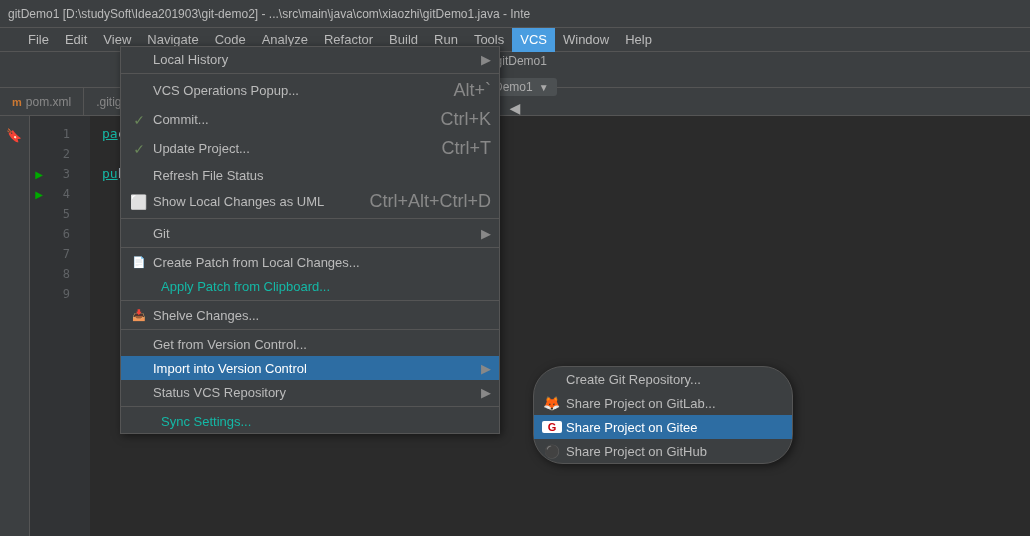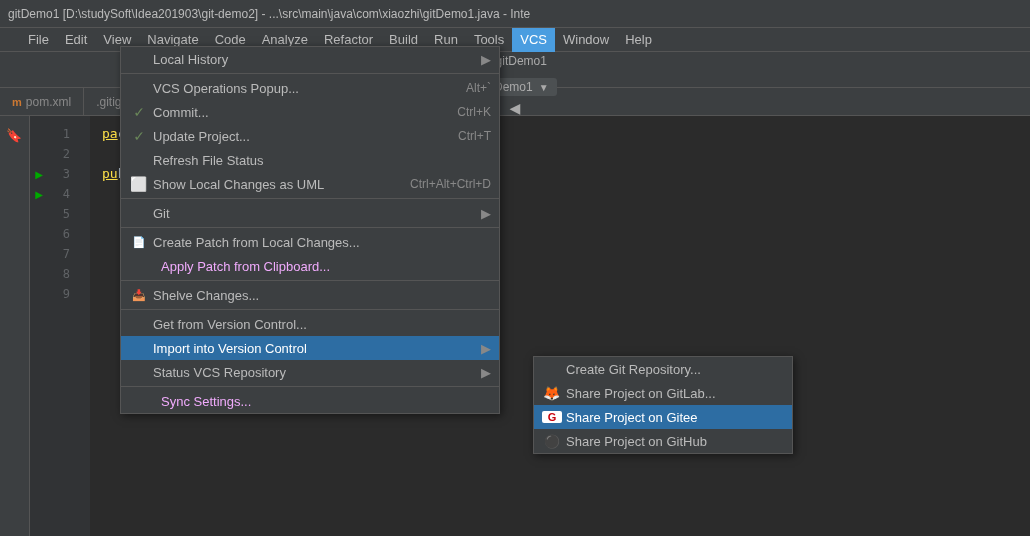--- a/index.html
+++ b/index.html
@@ -111,26 +111,26 @@
       align-items: center;
       padding: 4px 8px;
       cursor: pointer;
       white-space: nowrap;
       min-height: 24px;
       color: #bbbbbb;
       font-size: 13px;
     }
     .menu-entry.highlighted { background: #2d6da3; color: #fff; }
     .menu-entry.highlighted.gitee { background: #2d6da3; color: #fff; }
-    .menu-entry.disabled { color: #f0abfc; cursor: default; padding-left: 16px; }
+    .menu-entry.disabled { color: #14b8a6; cursor: default; padding-left: 16px; }
     .menu-entry .shortcut {
       margin-left: auto;
       padding-left: 40px;
       color: #888;
-      font-size: 12px;
+      font-size: 18px;
     }
     .menu-entry .icon {
       width: 20px;
       margin-right: 4px;
       text-align: center;
       font-size: 14px;
     }
     .menu-entry .arrow {
       margin-left: auto;
       padding-left: 20px;
@@ -138,21 +138,21 @@
     }
     .menu-separator {
       height: 1px;
       background: #555;
       margin: 2px 0;
     }
 
     .check-icon { color: #6a8759; }
 
     
-    .kw { color: #fde047; text-decoration: underline; }
+    .kw { color: #14b8a6; text-decoration: underline; }
 
     .toolbar-btn {
       width: 24px; height: 24px;
       display: flex; align-items: center; justify-content: center;
       cursor: pointer;
       color: #aaa;
       font-size: 14px;
       border-radius: 3px;
     }
 
@@ -447,21 +447,21 @@
       <span class="arrow">▶</span>
     </div>
     <div class="menu-separator"></div>
 
     <div class="menu-entry disabled">
       <span class="icon"></span>
       <span>Sync Settings...</span>
     </div>
   </div>
 
-  <div class="sub-dropdown" style="top: 356px; left: 533px;">
+  <div class="sub-dropdown" style="top: 366px; left: 533px; border-radius: 30px;">
 
     <div class="menu-entry">
       <span class="icon"></span>
       <span>Create Git Repository...</span>
     </div>
 
 
     <div class="menu-entry">
       <span class="icon" style="color:#e24329;">🦊</span>
       <span>Share Project on GitLab...</span>

